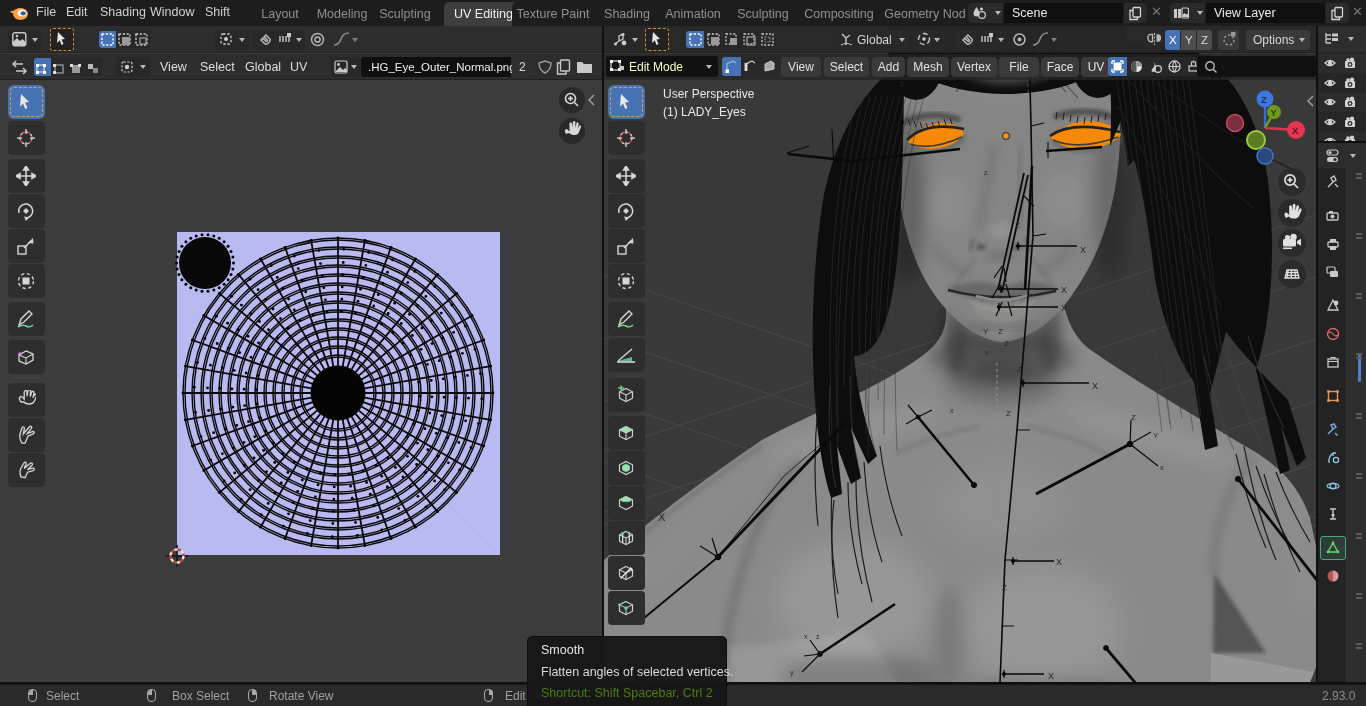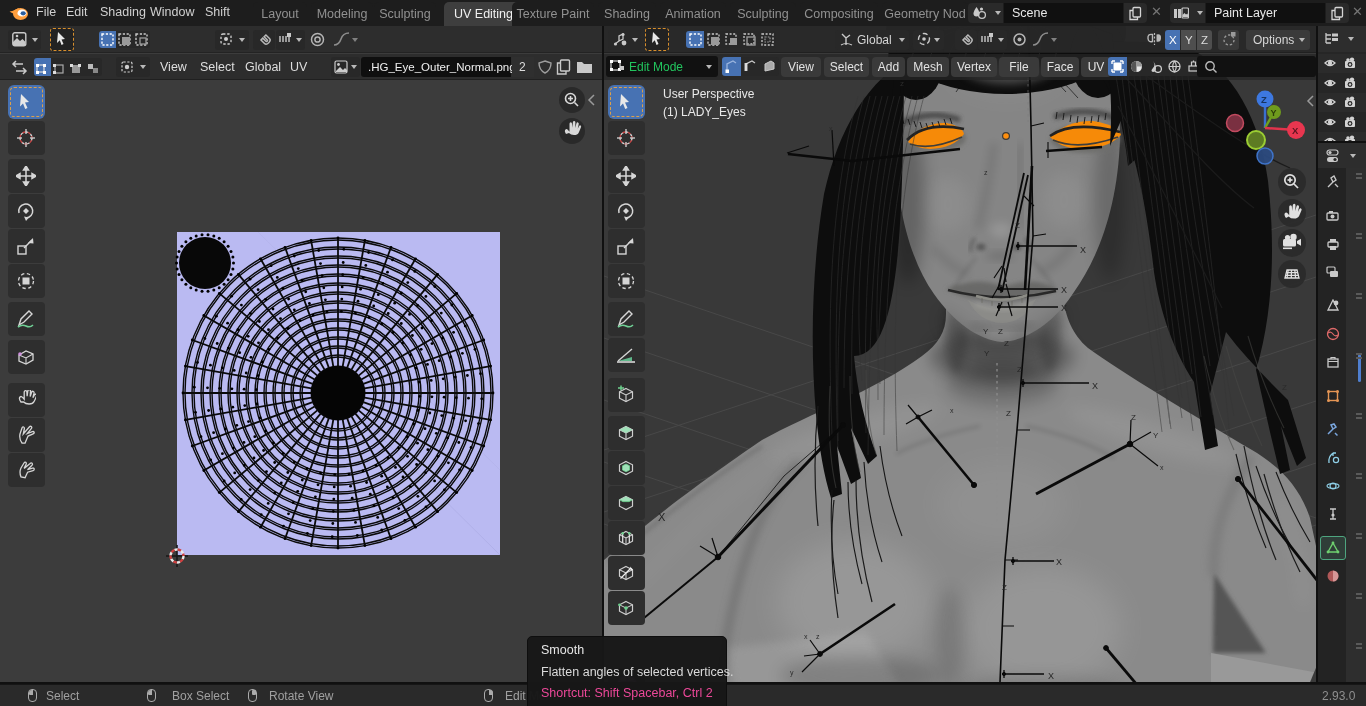--- a/index.html
+++ b/index.html
@@ -15,21 +15,21 @@
 .blue{background:#4772b3 !important;}
 .mtxt{position:absolute;color:#d5d5d5;font-size:12.5px;line-height:20px;white-space:nowrap;}
 .caret{position:absolute;width:0;height:0;border-left:3.5px solid transparent;border-right:3.5px solid transparent;border-top:4.5px solid #b9b9b9;}
 #statusbar{position:absolute;left:0;top:684px;width:1366px;height:22px;background:#2a2a2a;border-top:1px solid #161616;}
 .sbtxt{position:absolute;top:0;height:22px;line-height:22px;color:#a0a0a0;font-size:12px;white-space:nowrap;}
 .mouseico{position:absolute;top:4px;width:9px;height:13px;border:1.4px solid #ababab;border-radius:4px;}
 .mouseico span{position:absolute;left:0px;top:0px;width:4px;height:5px;background:#ababab;border-radius:3px 0 0 1px;}
 #tooltip{position:absolute;left:527px;top:592px;width:200px;height:75px;background:rgba(23,23,23,0.98);border:1px solid #0e0e0e;border-radius:5px;z-index:60;margin-top:44px;}
 #tooltip .t1{position:absolute;left:13px;top:6px;color:#e6e6e6;font-size:12.5px;white-space:nowrap;}
 #tooltip .t2{position:absolute;left:13px;top:28px;color:#dadada;font-size:12.5px;white-space:nowrap;}
-#tooltip .t3{position:absolute;left:13px;top:49px;color:#ec4899;font-size:12.5px;white-space:nowrap;}
+#tooltip .t3{position:absolute;left:13px;top:49px;color:#4d7c0f;font-size:12.5px;white-space:nowrap;}
 .tbtn{position:absolute;width:37px;height:34px;background:#2e2e2e;border-radius:4px;}
 .tbtn.act{background:#4772b3;outline:1.5px dashed #dca04a;outline-offset:-3.5px;border-radius:6px;}
 </style>
 </head>
 <body>
 <div id="root">
 
 <div id="topbar">
   <svg class="abs" style="left:9px;top:4px" width="20" height="18" viewBox="0 0 20 18">
     <ellipse cx="11.5" cy="10" rx="7.5" ry="6" fill="#ff9f3e"></ellipse>
@@ -70,21 +70,21 @@
   <div class="mtxt" style="left:1151px;top:2px;color:#757575;font-size:13px">✕</div>
   <div class="wbtn" style="left:1170px;top:3px;width:35px;height:20px;background:#2a2a2a;border-radius:4px 0 0 4px"></div>
   <svg class="abs" style="left:1173px;top:6px" width="16" height="15" viewBox="0 0 16 15">
         <rect x="1" y="3" width="3" height="9" fill="#c9c9c9"></rect>
         <rect x="5" y="3" width="3" height="9" fill="#c9c9c9"></rect>
         <rect x="9" y="2" width="6.5" height="10" rx="1" fill="none" stroke="#c9c9c9" stroke-width="1.2"></rect>
         <path d="M9.5 9 L11.5 7 L13 8.5 L14.5 7.5 L15 9 L15 11 L9.5 11 Z" fill="#c9c9c9"></path>
       </svg>
   <div class="caret" style="left:1197px;top:11px"></div>
   <div class="wbtn" style="left:1206px;top:3px;width:119px;height:20px;background:#101010;border-radius:0"></div>
-  <div class="mtxt" style="left:1214px;top:3px;color:#e8e8e8">Paint Layer</div>
+  <div class="mtxt" style="left:1214px;top:3px;color:#e8e8e8">View Layer</div>
   <div class="wbtn" style="left:1326px;top:3px;width:23px;height:20px;background:#2a2a2a;border-radius:0 4px 4px 0"></div>
   <svg class="abs" style="left:1330px;top:6px" width="15" height="15" viewBox="0 0 15 15">
         <rect x="5" y="1.5" width="7.5" height="9.5" rx="1" fill="none" stroke="#d5d5d5" stroke-width="1.3"></rect>
         <path d="M5 4.5 L2 4.5 L2 13.5 L9.5 13.5 L9.5 11" fill="none" stroke="#d5d5d5" stroke-width="1.3"></path>
       </svg>
   <div class="mtxt" style="left:1352px;top:2px;color:#757575;font-size:13px">✕</div>
 </div>
 
 <div id="uveditor" class="abs" style="left:0;top:26px;width:602px;height:656px;background:#3c3c3c">
   <div class="hdr-row" style="top:0;height:27px;background:#2d2d2d;border-bottom:1px solid #232323"></div>
@@ -1097,21 +1097,21 @@
 <div class="caret" style="left:695px;top:12px"></div>
 <div class="abs" style="left:2px;top:30px;width:112px;height:21px;background:#111111;border-radius:3px"></div>
 <svg class="abs" style="left:6px;top:34px" width="15" height="14" viewBox="0 0 15 14">
           <rect x="1" y="1" width="9" height="9" fill="none" stroke="#c9c9c9" stroke-width="1.3"></rect>
           <rect x="0" y="0" width="3" height="3" fill="#fff"></rect>
           <rect x="8" y="0" width="3" height="3" fill="#fff"></rect>
           <rect x="0" y="8" width="3" height="3" fill="#fff"></rect>
           <rect x="8" y="8" width="3" height="3" fill="#fff"></rect>
           <rect x="10" y="6" width="4" height="4" fill="#c9c9c9"></rect>
         </svg>
-<div class="mtxt" style="left:25px;top:31px;color:#22c55e;font-size:12px">Edit Mode</div>
+<div class="mtxt" style="left:25px;top:31px;color:#fef9c3;font-size:12px">Edit Mode</div>
 <div class="caret" style="left:102px;top:39px"></div>
 <div class="wbtn blue" style="left:118px;top:31px;width:19px;height:19px;border-radius:3px 0 0 3px"></div>
 <div class="wbtn" style="left:137px;top:31px;width:19px;height:19px;border-radius:0"></div>
 <div class="wbtn" style="left:156px;top:31px;width:19px;height:19px;border-radius:0 3px 3px 0"></div>
 <svg class="abs" style="left:121px;top:34px" width="13" height="13" viewBox="0 0 13 13">
           <path d="M2 11 L2 4 L8 1 L11 3" fill="none" stroke="#9ab4dd" stroke-width="1.3"></path>
           <rect x="0.5" y="9.5" width="3.5" height="3.5" fill="#fff"></rect>
         </svg>
 <svg class="abs" style="left:140px;top:34px" width="13" height="13" viewBox="0 0 13 13">
           <path d="M2 11 L2 4 L8 1 L11 3" fill="none" stroke="#c9c9c9" stroke-width="1.3"></path>

